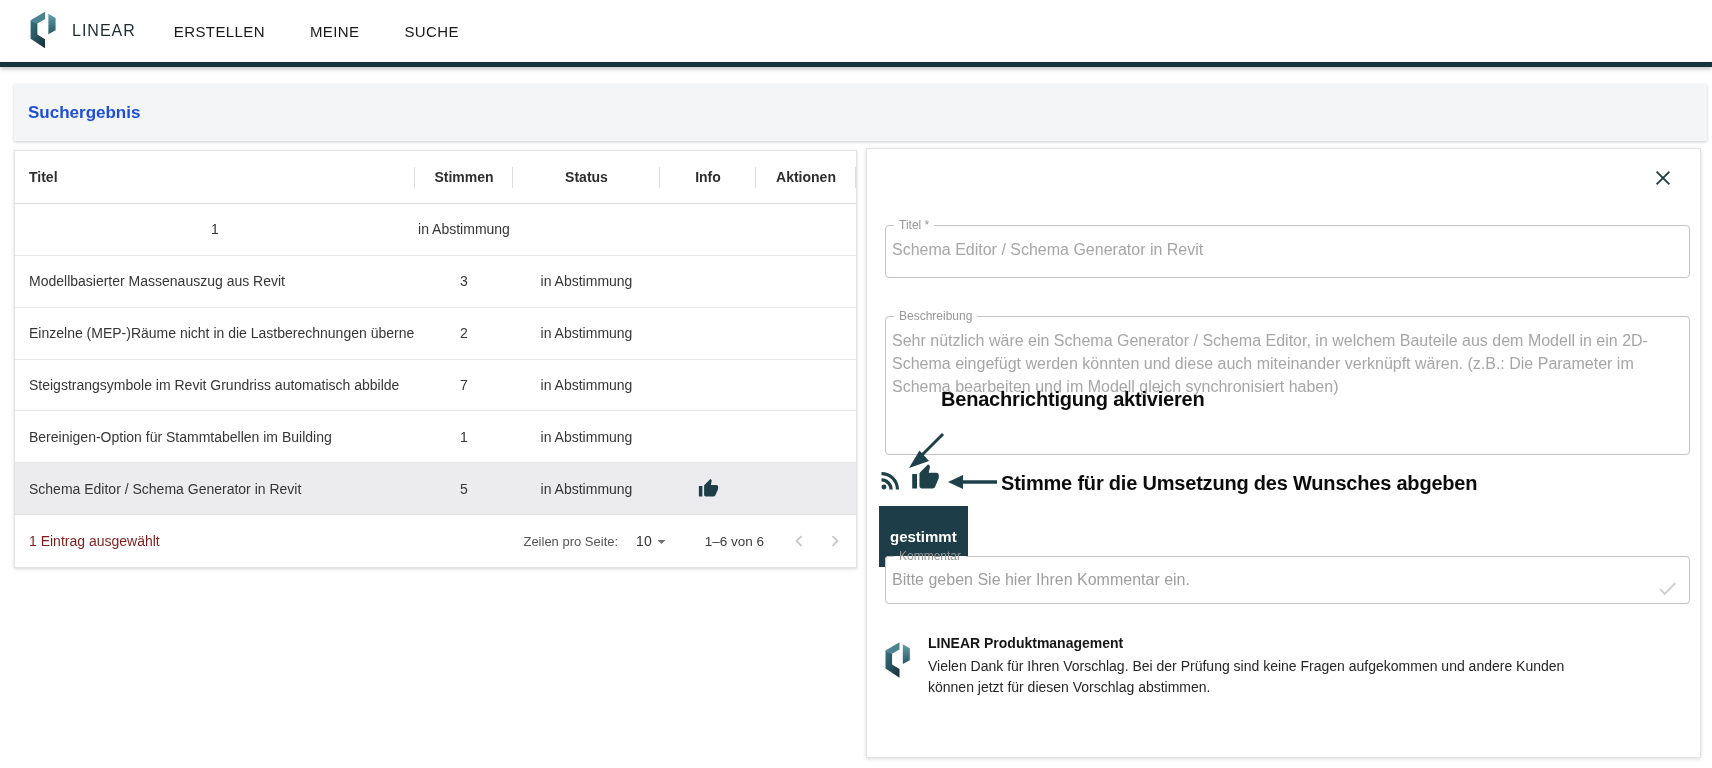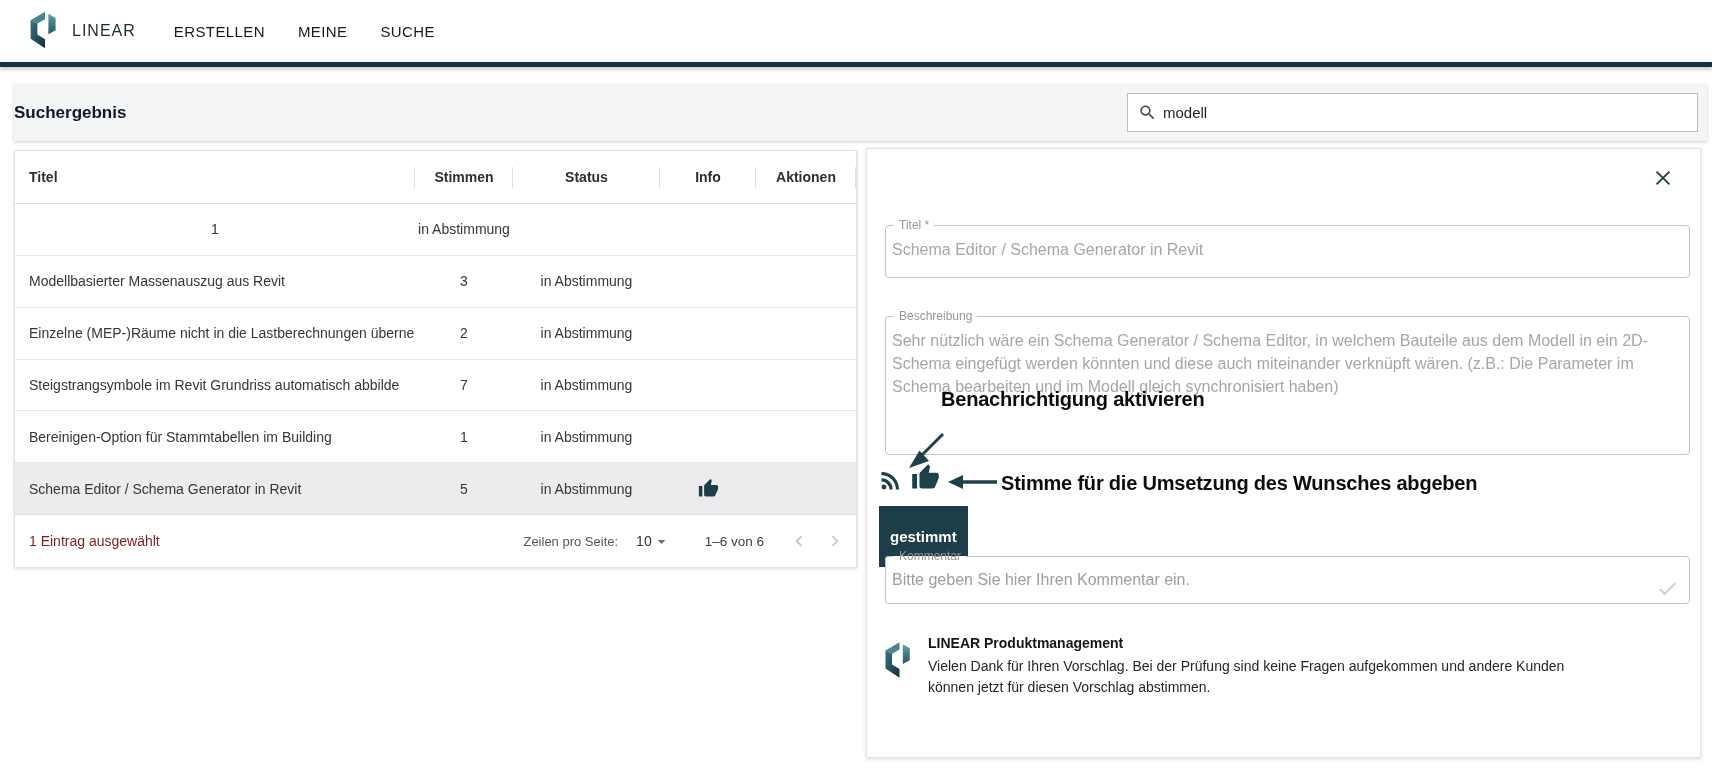--- a/index.html
+++ b/index.html
@@ -5,29 +5,29 @@
   * { margin:0; padding:0; box-sizing:border-box; }
   html,body { background:#fff; }
   body { font-family:"Liberation Sans","DejaVu Sans",sans-serif; color:#222; }
   #root { position:relative; width:1712px; height:768px; background:#fff; overflow:hidden; }
 
   
   .appbar { position:absolute; left:0; top:0; width:1392px; height:62px; background:#fff;
             display:flex; align-items:center; padding-left:28px; }
   .brand { display:flex; align-items:center; }
   .brand-text { font-size:16px; letter-spacing:1px; color:#1c2b31; margin-left:10px; }
-  .nav { display:flex; align-items:center; margin-left:38px; gap:33px;text-align:right; }
+  .nav { display:flex; align-items:center; margin-left:38px; gap:45px;text-align:right; }
   .nav-item { font-size:15px; letter-spacing:.4px; color:#191919; cursor:pointer; }
   .teal-line { position:absolute; left:0; top:62px; width:1712px; height:5px; background:#16323d;
                box-shadow:0 2px 4px rgba(0,0,0,.25); }
 
   
   .toolbar { position:absolute; left:14px; top:84px; width:1693px; height:57px; background:#f4f5f6;
              box-shadow:0 1px 3px rgba(0,0,0,.2); display:flex; align-items:center; }
-  .page-title { font-size:17px; font-weight:bold; color:#0f172a; }
+  .page-title { font-size:17px; font-weight:bold; color:#1d4ed8; margin-left:14px; }
   .searchbox { position:absolute; left:1113px; top:9px; width:571px; height:39px; background:#fff;
                border:1px solid #bdbdbd; display:flex; align-items:center; padding:0 10px; }
   .searchbox svg { flex:0 0 auto; margin-right:6px; }
   .search-input { border:none; outline:none; font-size:15px; color:#1f1f1f; width:100%;
                   font-family:inherit; background:transparent; }
 
   
   .table-card { position:absolute; left:14px; top:150px; width:843px; height:418px; background:#fff;
                 border:1px solid #e3e3e3; box-shadow:0 1px 3px rgba(0,0,0,.16); display:flex; flex-direction:column; }
   .tgrid { display:grid; grid-template-columns:1fr 98px 147px 96px 100px; align-items:center; }
@@ -137,26 +137,20 @@
     <div class="nav">
       <span class="nav-item">ERSTELLEN</span>
       <span class="nav-item">MEINE</span>
       <span class="nav-item">SUCHE</span>
     </div>
   </div>
   <div class="teal-line"></div>
 
   <div class="toolbar">
     <span class="page-title">Suchergebnis</span>
-    <div class="searchbox">
-      <svg width="19" height="19" fill="#4a4a4a">
-          <use href="#i-search"></use>
-        </svg>
-      <input class="search-input" value="modell" style="">
-    </div>
   </div>
 
   <div class="table-card">
     <div class="tgrid thead">
       <div class="th left">Titel</div>
       <div class="th">Stimmen</div>
       <div class="th">Status</div>
       <div class="th">Info</div>
       <div class="th">Aktionen</div>
     </div>

